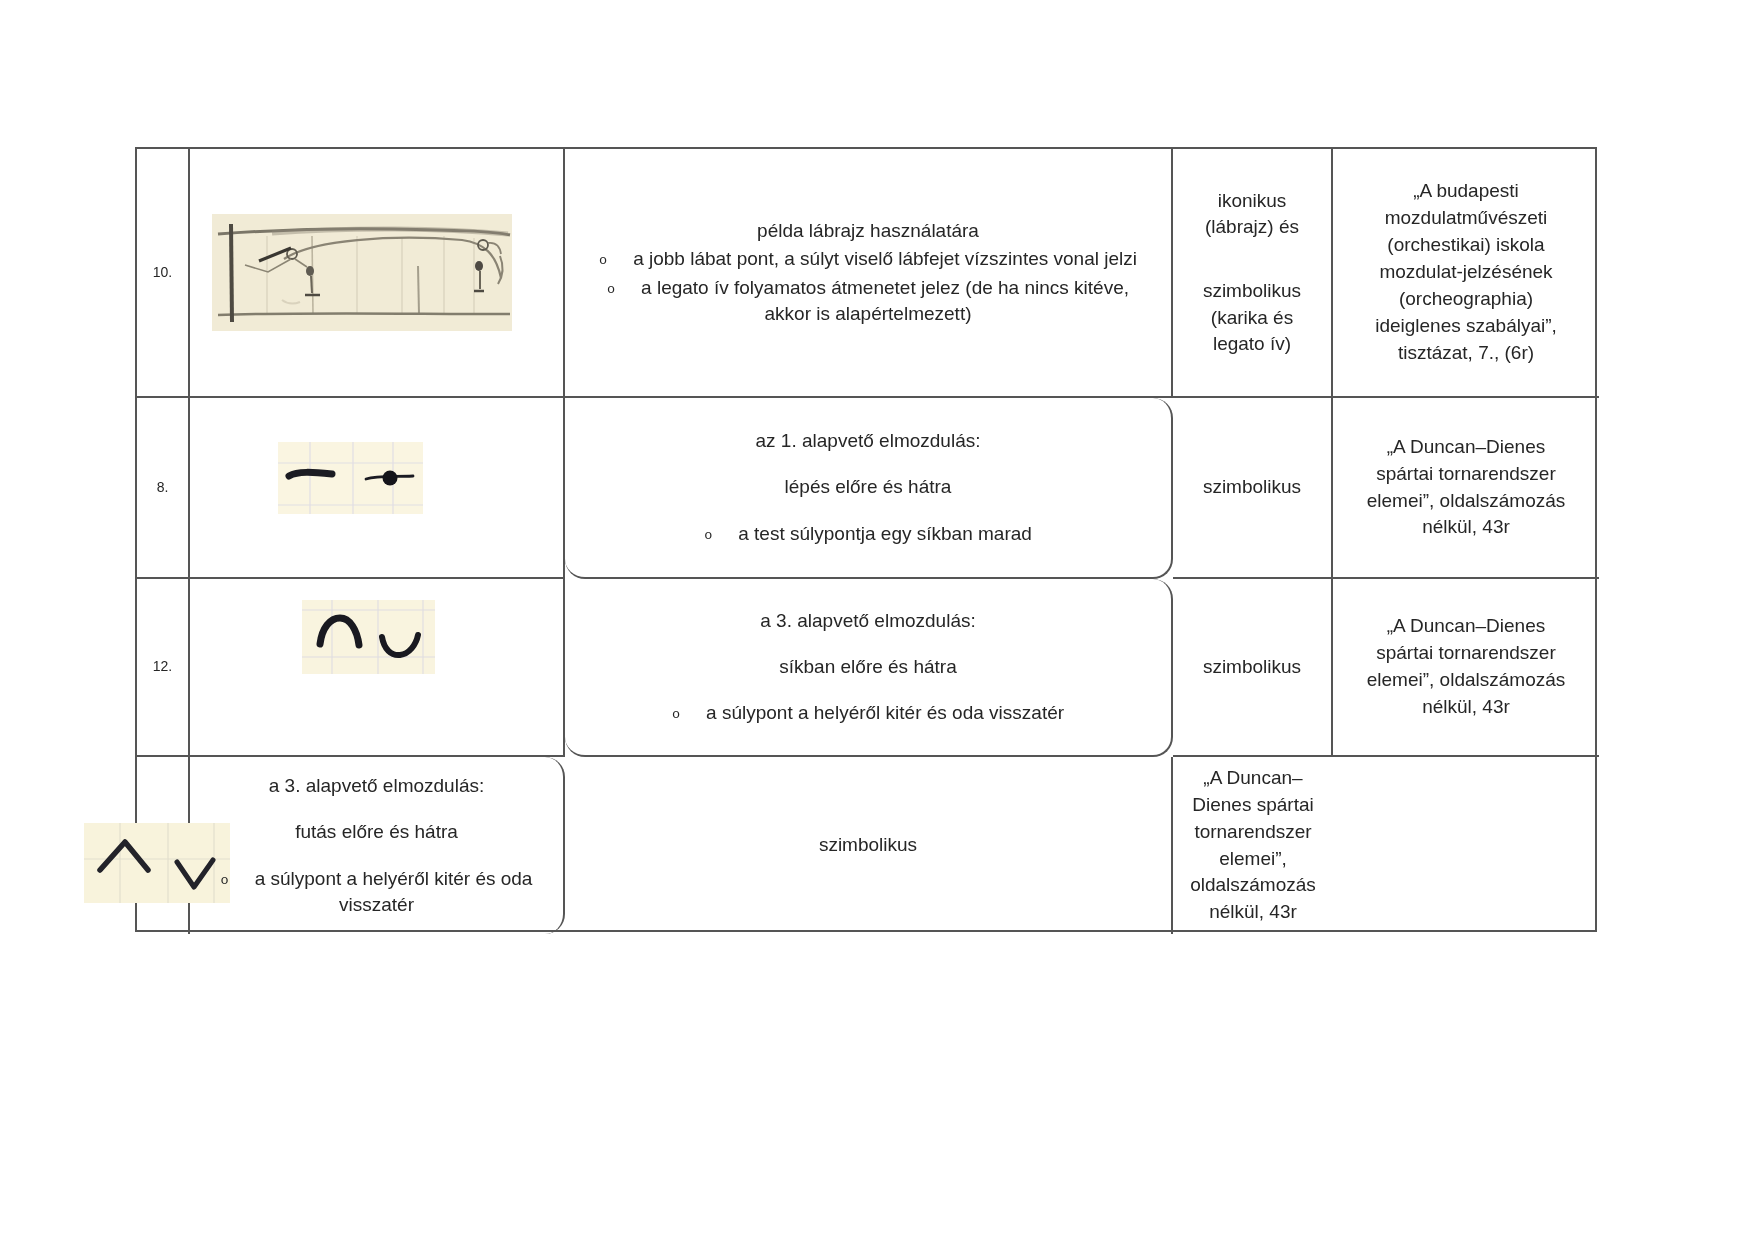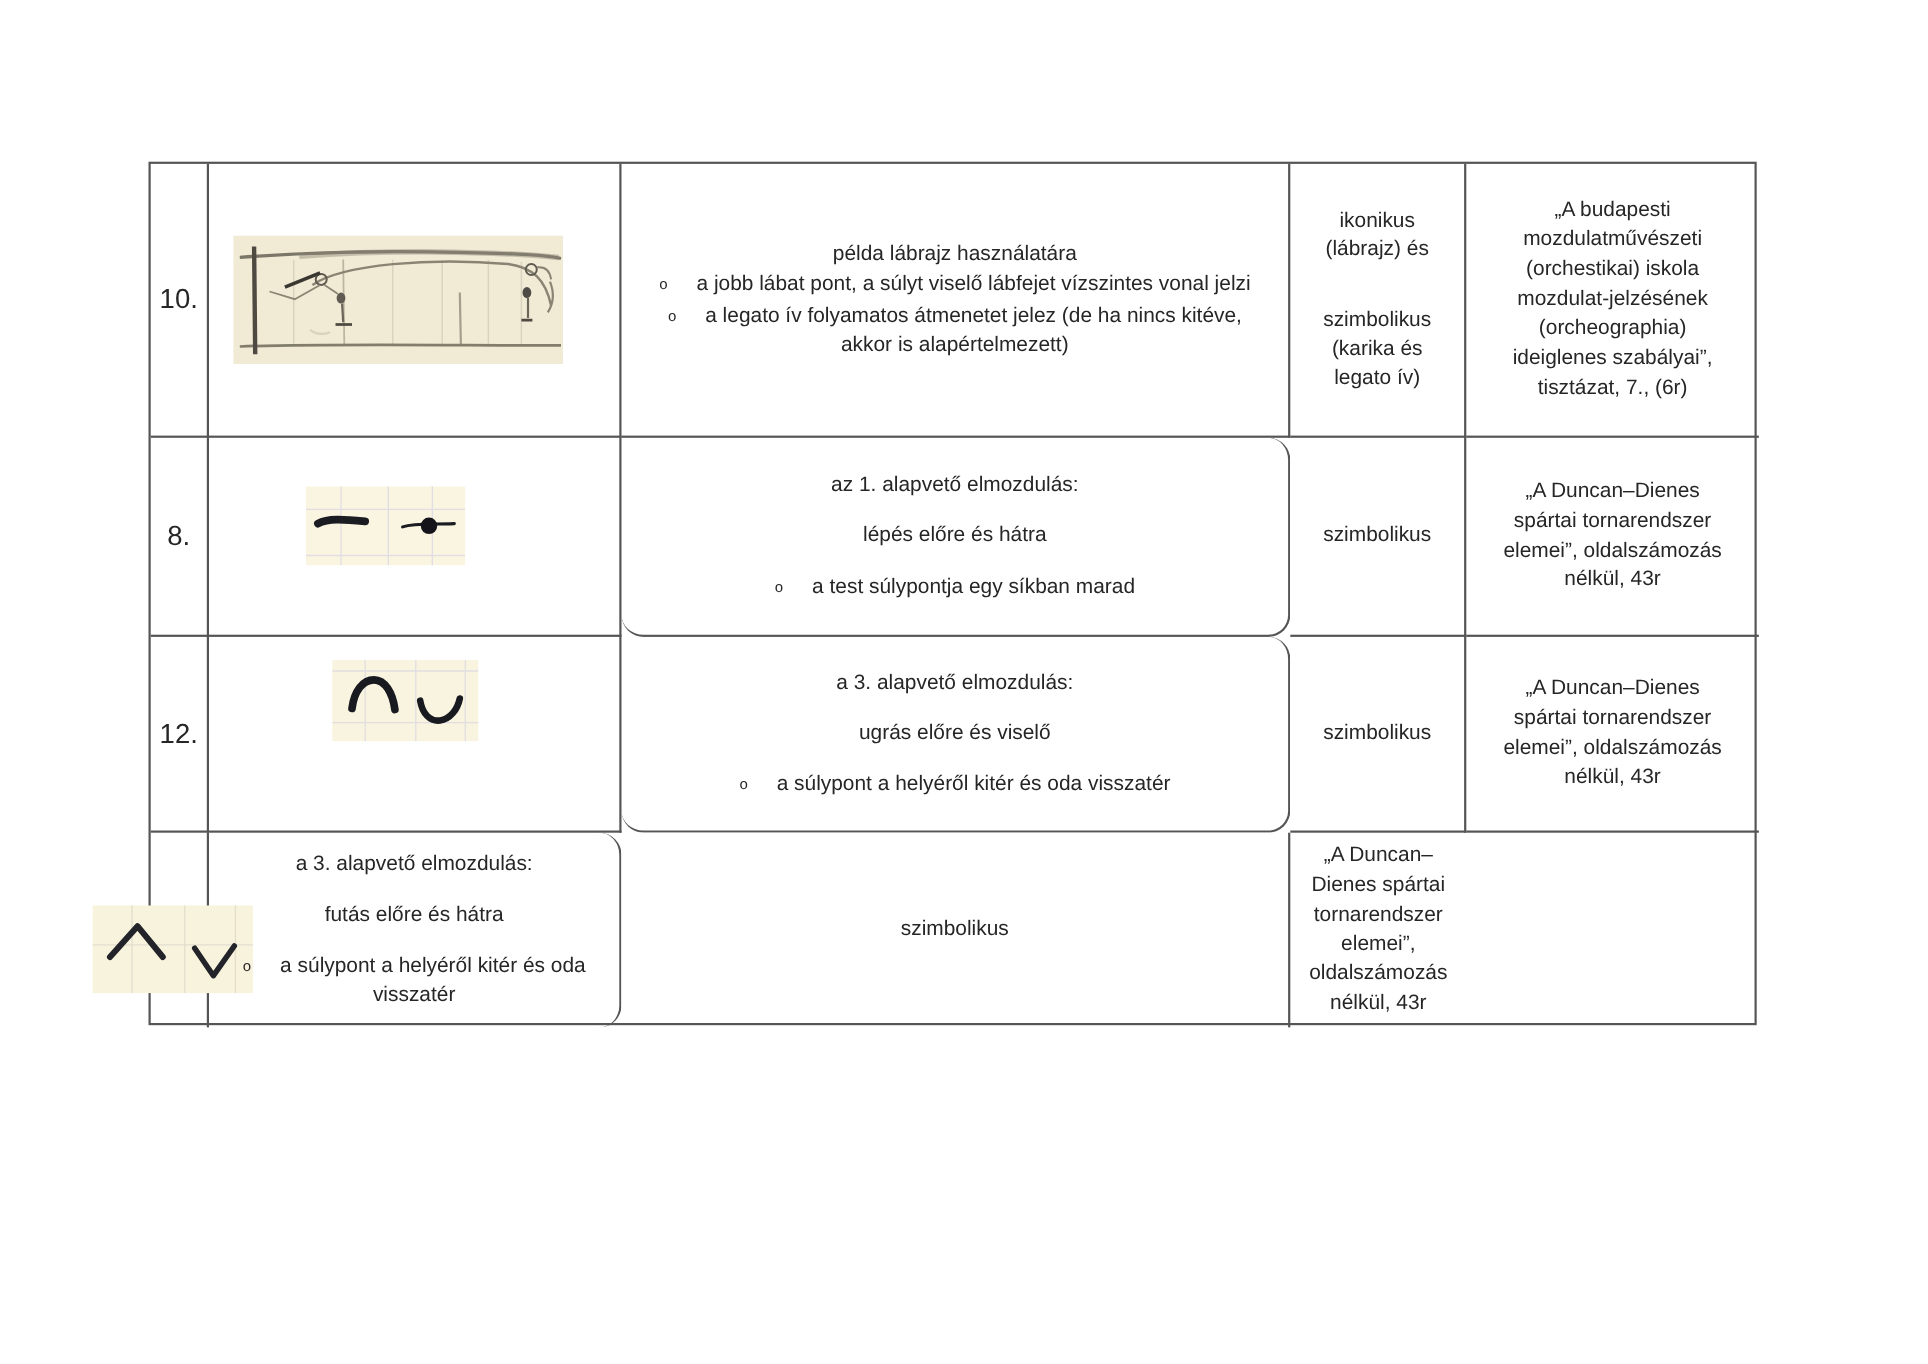--- a/index.html
+++ b/index.html
@@ -26,21 +26,21 @@
     border-bottom:2px solid #555555;
     box-sizing:border-box;
     display:flex;
     flex-direction:column;
     align-items:center;
     justify-content:center;
     font-size:19px;
     line-height:1.38;
   }
   .cell.last-col{border-right:none;}
-  .cell.num{font-size:25px;}
+  .cell.num{font-size:14px;}
   .cell.desc{padding:10px 30px;gap:2px;text-align:center;}
   .cell.desc.wide-gap{gap:20px;border-radius:20px;}
   .cell.desc p{margin:0;}
   .bullet{text-align:center;}
   .bullet .marker{
     font-family:"Liberation Mono","DejaVu Sans Mono",monospace;
     font-size:13.5px;
     margin-right:26px;
     position:relative;top:-1px;
   }
@@ -161,21 +161,21 @@
             <path d="M121,0 V74"></path>
           <path d="M0,10 H133"></path>
             <path d="M0,57 H133"></path>
         </g>
         <path d="M18,44 C20,28 28,18 38,18 C48,18 55,30 57,45" stroke="#191920" stroke-width="7" stroke-linecap="round" fill="none"></path>
         <path d="M80,37 C82,49 89,56 98,55 C107,54 114,45 116,35" stroke="#191920" stroke-width="6" stroke-linecap="round" fill="none"></path>
       </svg>
     </div>
     <div class="cell desc wide-gap">
       <p>a 3. alapvető elmozdulás:</p>
-      <p>ugrás előre és viselő</p>
+      <p>síkban előre és hátra</p>
       <div class="bullet">
         <span class="marker">o</span><span>a súlypont a helyéről kitér és oda visszatér</span>
       </div>
     </div>
     <div class="cell type">
       <p>szimbolikus</p>
     </div>
     <div class="cell src last-col">
       <p>„A Duncan–Dienes spártai tornarendszer elemei”, oldalszámozás nélkül, 43r</p>
     </div>

